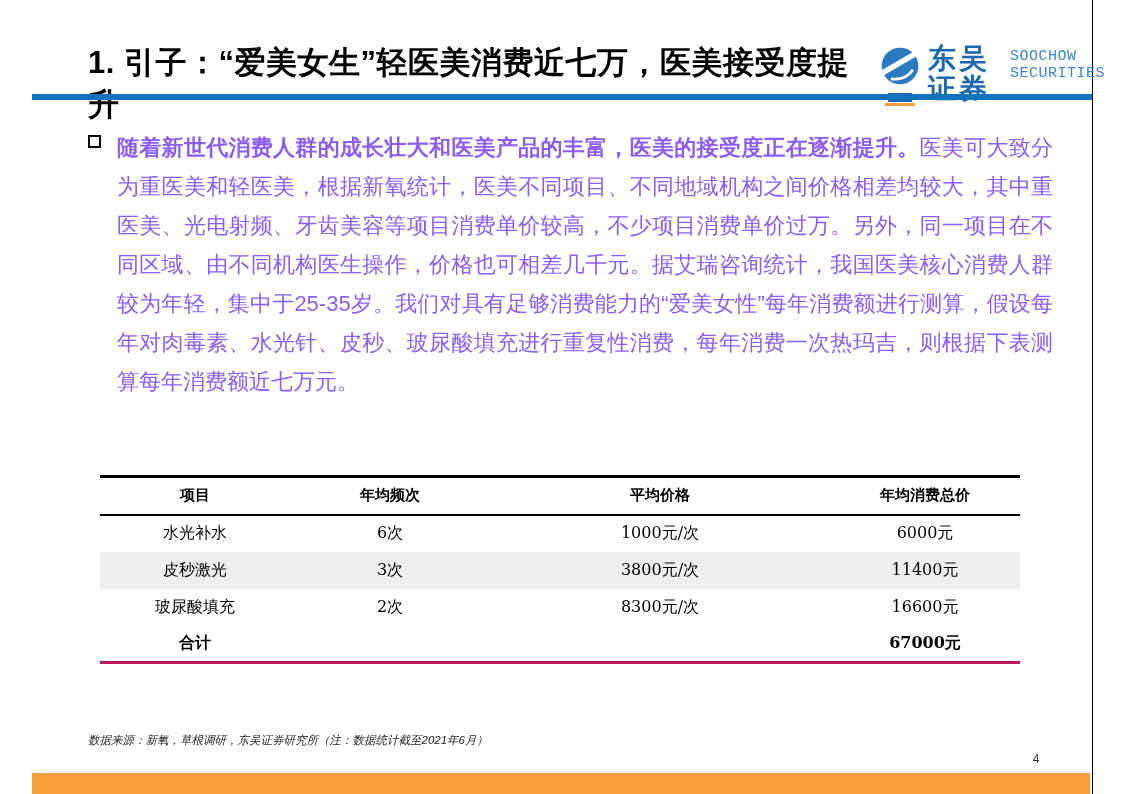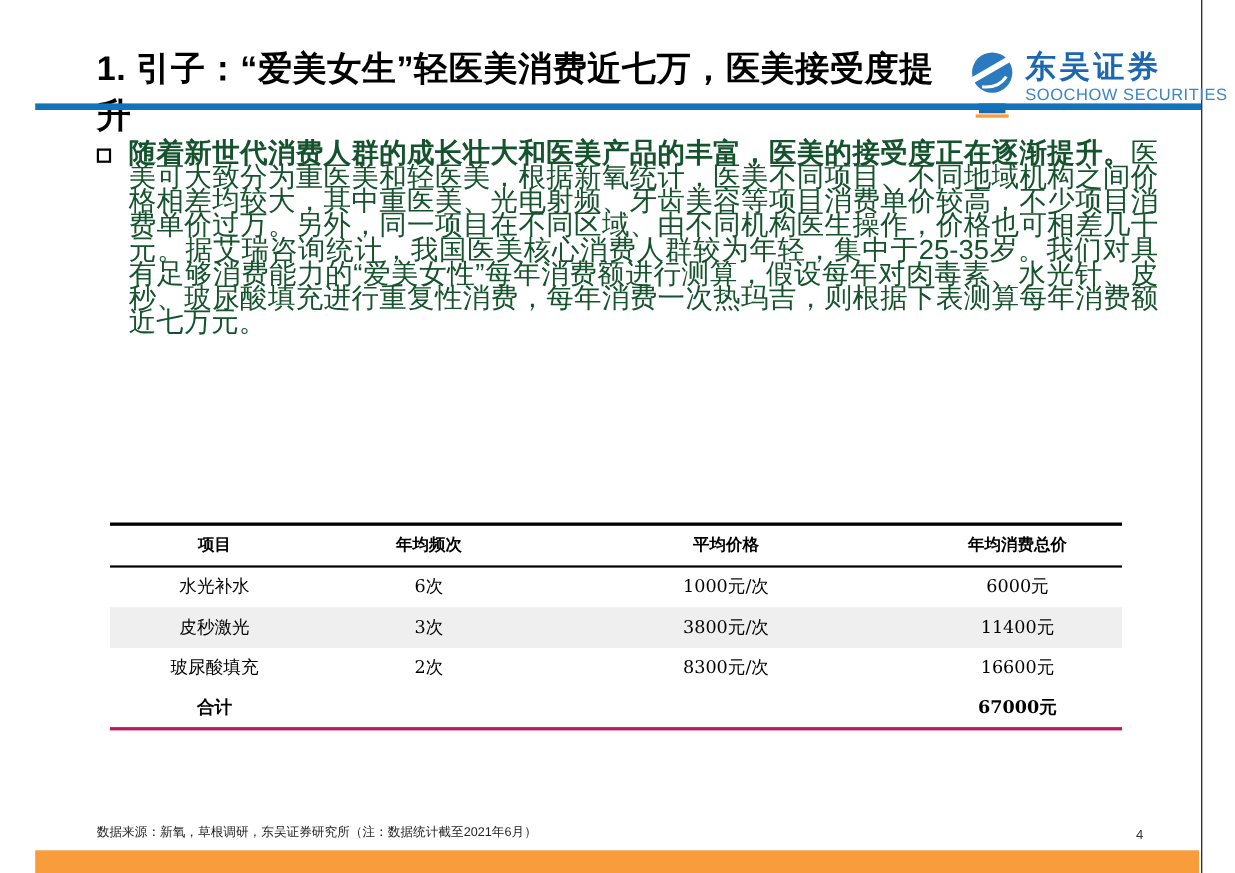--- a/index.html
+++ b/index.html
@@ -17,31 +17,31 @@
   }
   .title-rule { position:absolute; left:32px; top:94px; width:1060px; height:6px; background:var(--rule-blue); }
 
   .logo { position:absolute; left:878px; top:44px; display:flex; align-items:flex-start; gap:6px; }
   .logo-icon-col { display:flex; flex-direction:column; align-items:center; width:48px; }
   .scs-box {
     margin-top:1px; background:var(--logo-blue); color:#fff; font-size:7px; font-weight:bold;
     letter-spacing:1px; padding:1px 3px; line-height:7px;
   }
   .scs-underline { width:30px; height:3px; background:var(--orange); margin-top:1px; }
-  .logo-text-col { display:flex; flex-direction:column; padding-top:2px; }
+  .logo-text-col { display:flex; flex-direction:row; padding-top:2px;font-family:Liberation Mono, monospace; }
   .logo-cn { font-size:28px; font-weight:bold; color:var(--logo-blue); letter-spacing:3px; line-height:30px; }
   .logo-en { font-size:15px; color:#3c85c6; letter-spacing:0.5px; margin-top:2px; }
 
   
   .bullet-block { position:absolute; left:88px; top:128px; width:965px; display:flex; }
   .bullet-square {
     flex:0 0 auto; width:13px; height:13px; border:2.5px solid #000; margin:7px 16px 0 0;
   }
   .bullet-text {
-    font-size:25px; line-height:22px; text-align:justify; color:#14532d;
+    font-size:22px; line-height:39px; text-align:justify; color:#8b5cf6;
   }
   .bullet-text b { font-weight:bold; }
 
   
   .table-caption {
     position:absolute; left:100px; top:437px; width:920px; text-align:center;
     font-size:17px; font-weight:bold; color:var(--accent-blue);
   }
   table.ctable {
     position:absolute; left:100px; top:475px; width:920px;
@@ -51,21 +51,21 @@
   .ctable th {
     height:38px; font-weight:bold; text-align:center; vertical-align:middle;
     border-bottom:2px solid #000; font-size:15px;
   }
   .ctable td { height:37px; text-align:center; vertical-align:middle; }
   .ctable tr.odd { background:var(--row-gray); }
   .ctable .b { font-weight:bold; }
   .col1 { width:190px; } .col2 { width:200px; } .col3 { width:340px; } .col4 { width:190px; }
 
   
-  .footer-source { position:absolute; left:88px; top:749px; font-size:11.5px; color:#222; }
+  .footer-source { position:absolute; left:88px; top:733px; font-size:11.5px; color:#222;font-style:italic; }
   .page-number { position:absolute; left:1026px; top:752px; width:20px; text-align:center; font-size:12px; color:#333; }
   .orange-bar { position:absolute; left:32px; top:773px; width:1058px; height:21px; background:var(--orange); }
 </style>
 </head>
 <body>
 
 <div class="page" style="--accent-blue: #0070C0; --rule-blue: #1272BC; --logo-blue: #1C67B0; --orange: #F99C3C; --row-gray: #EFEFEF;">
 
   <div class="right-border"></div>
 

